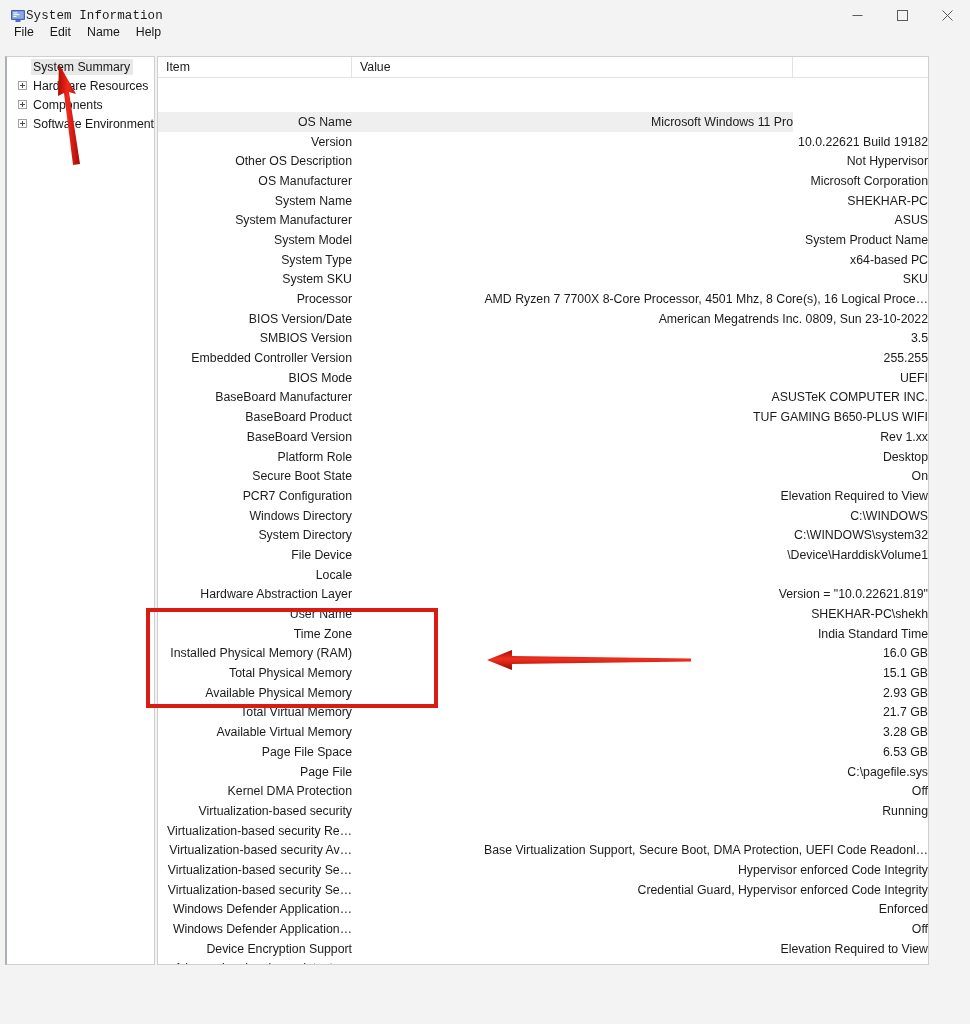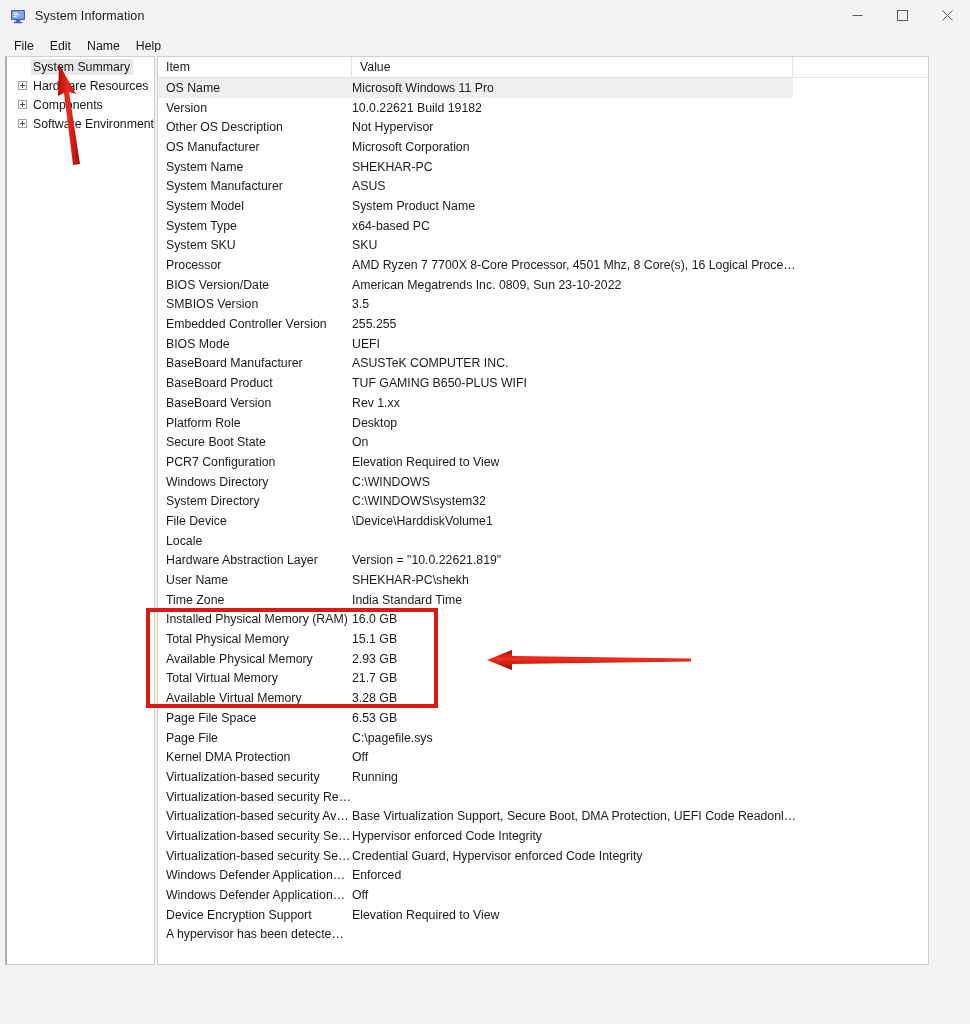--- a/index.html
+++ b/index.html
@@ -30,44 +30,44 @@
     align-items: center;
     box-sizing: border-box;
   }
   .title-icon {
     width: 16px; height: 16px;
     margin-left: 10px;
     position: relative;
     flex: 0 0 auto;
   }
   .title-text {
-    margin-left: 9px;
     font-size: 12.5px;
     color: #1b1b1b;
     letter-spacing: 0.1px;
     white-space: nowrap;
+    font-family: Liberation Mono, monospace;
   }
   .winbtns {
     margin-left: auto;
     display: flex;
     height: 31px;
   }
   .winbtn {
     width: 45px; height: 31px;
     display: flex;
     align-items: center;
     justify-content: center;
     color: #5a5a60;
   }
   .winbtn svg { display:block; }
 
   
   .menubar {
     position: absolute;
-    left: 0; top: 36px;
+    left: 0; top: 22px;
     width: 970px; height: 21px;
     background: #f3f3f3;
     display: flex;
     align-items: center;
     padding-left: 6px;
     box-sizing: border-box;
   }
   .menuitem {
     font-size: 12.3px;
     color: #17171a;
@@ -132,20 +132,21 @@
 
   
   .list-pane {
     position: absolute;
     left: 157px; top: 4px;
     width: 772px; height: 909px;
     background: #ffffff;
     border: 1px solid #cfcfcf;
     box-sizing: border-box;
     overflow: hidden;
+    text-align: right;
   }
   .list-header {
     position: relative;
     height: 21px;
     background: #ffffff;
     border-bottom: 1px solid #e2e2e2;
     box-sizing: border-box;
   }
   .hcell {
     position: absolute;
@@ -170,20 +171,21 @@
     display: flex;
     align-items: center;
     font-size: 12.3px;
     color: #1b1b1b;
     white-space: nowrap;
     box-sizing: border-box;
   }
   .row.selected {
     background: #efefef;
     width: 635px;
+    margin-top: 34px;
   }
   .cell-item {
     width: 194px;
     padding-left: 8px;
     box-sizing: border-box;
     overflow: hidden;
     flex: 0 0 auto;
   }
   .cell-value {
     padding-left: 0px;

